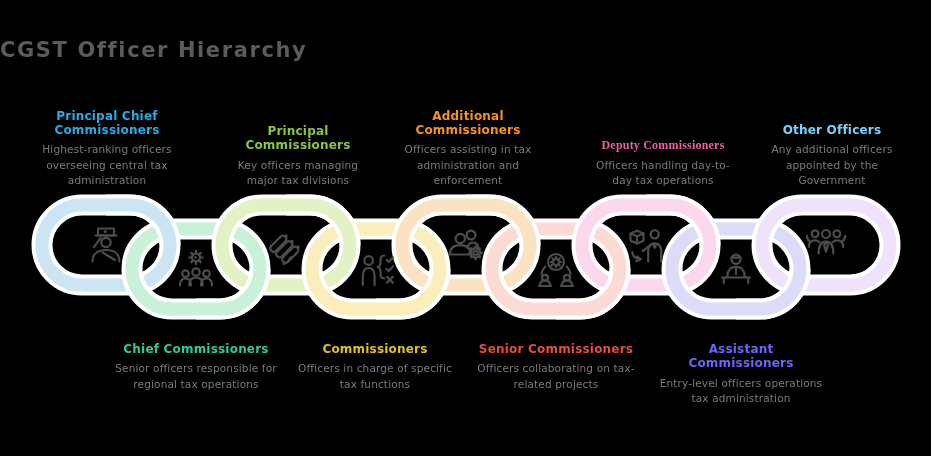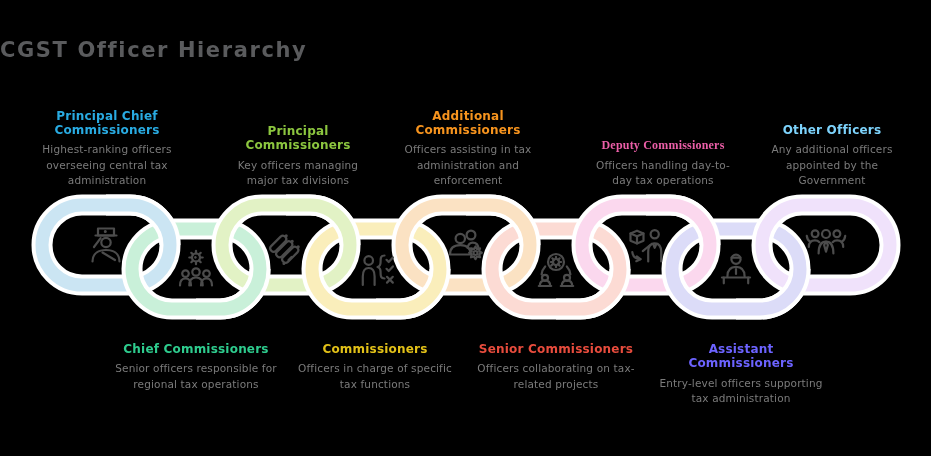--- a/index.html
+++ b/index.html
@@ -234,14 +234,14 @@
 <div class="rank bottom" style="left:290px">
   <div class="heading" style="color: rgb(226, 193, 24);">Commissioners</div>
   <div class="desc">Officers in charge of specific tax functions</div>
 </div>
 <div class="rank bottom" style="left:471px">
   <div class="heading" style="color: rgb(232, 76, 61);">Senior Commissioners</div>
   <div class="desc">Officers collaborating on tax-related projects</div>
 </div>
 <div class="rank bottom" style="left:656px">
   <div class="heading" style="color: rgb(108, 99, 255);">Assistant Commissioners</div>
-  <div class="desc">Entry-level officers supporting tax administration</div>
+  <div class="desc">Entry-level officers operations tax administration</div>
 </div>
 
 </body></html>

